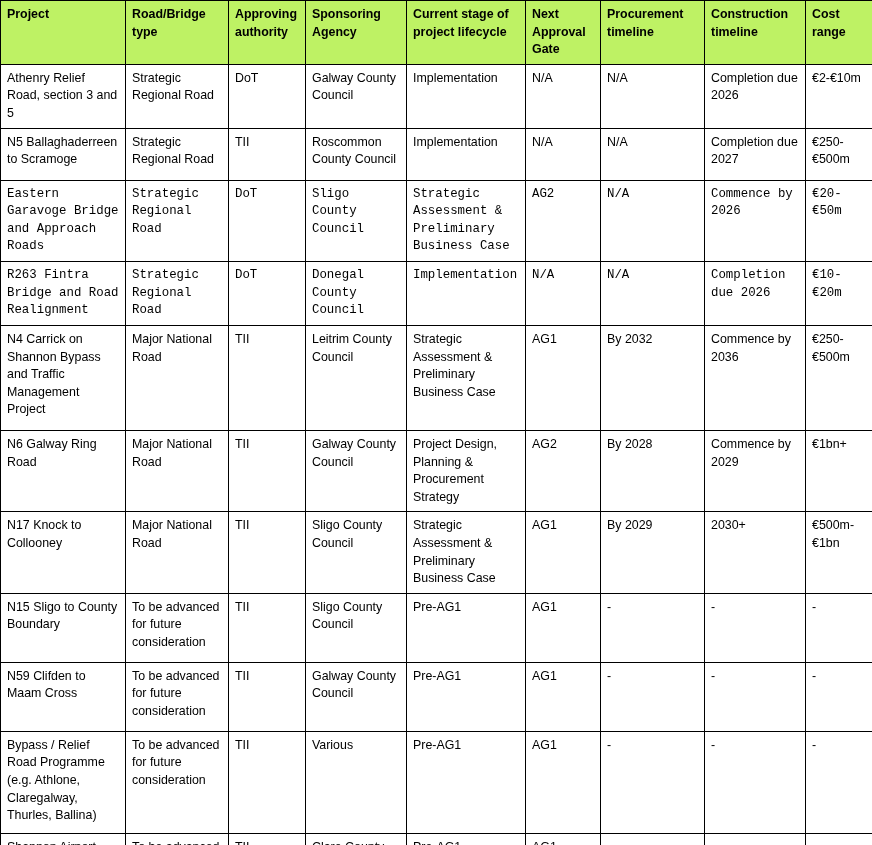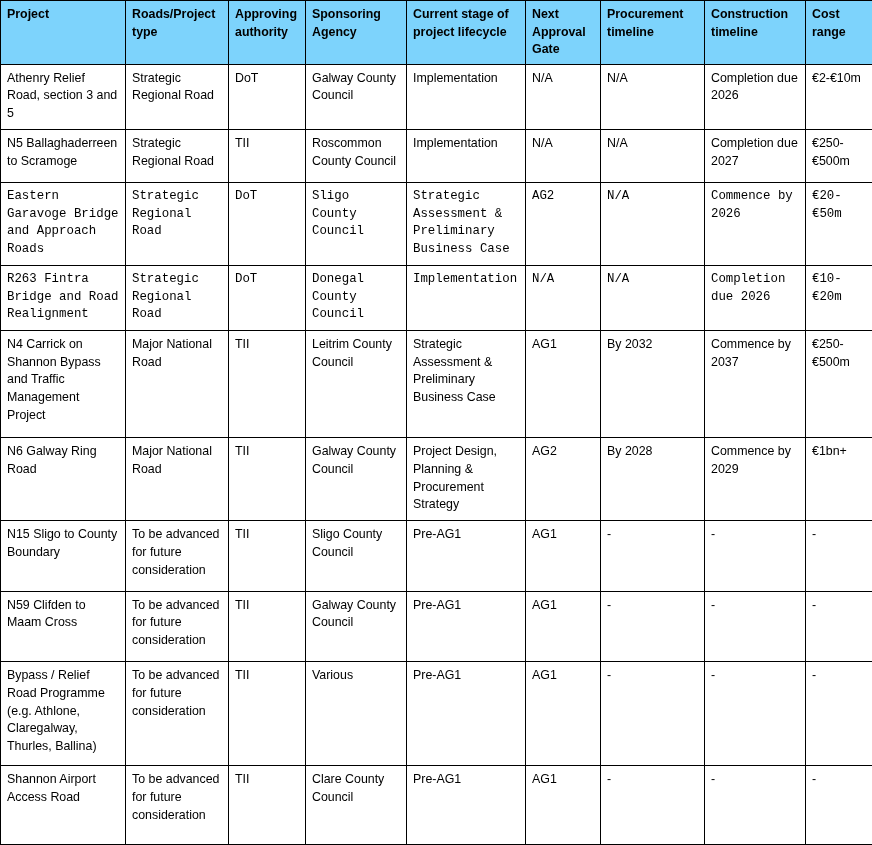--- a/index.html
+++ b/index.html
@@ -28,21 +28,21 @@
     vertical-align: top;
     text-align: left;
     padding: 5px 5px 5px 6px;
     font-size: 12.4px;
     line-height: 1.42;
     word-wrap: break-word;
     overflow-wrap: break-word;
     hyphens: none;
   }
   table.pipeline thead th {
-    background: #7dd3fc;
+    background: #bef264;
     font-weight: bold;
     vertical-align: top;
   }
   
   col.c0 { width: 125px; }
   col.c1 { width: 103px; }
   col.c2 { width: 77px;  }
   col.c3 { width: 101px; }
   col.c4 { width: 119px; }
   col.c5 { width: 75px;  }
@@ -75,21 +75,21 @@
       <col class="c3">
       <col class="c4">
     <col class="c5">
       <col class="c6">
       <col class="c7">
       <col class="c8">
   </colgroup>
   <thead>
     <tr class="hdr">
       <th>Project</th>
-      <th>Roads/Project type</th>
+      <th>Road/Bridge type</th>
       <th>Approving authority</th>
       <th>Sponsoring Agency</th>
       <th>Current stage of project lifecycle</th>
       <th>Next Approval Gate</th>
       <th>Procurement timeline</th>
       <th>Construction timeline</th>
       <th>Cost range</th>
     </tr>
   </thead>
   <tbody>
@@ -143,36 +143,47 @@
     </tr>
 
     <tr class="r4">
       <td>N4 Carrick on Shannon Bypass and Traffic Management Project</td>
       <td>Major National Road</td>
       <td>TII</td>
       <td>Leitrim County Council</td>
       <td>Strategic Assessment &amp; Preliminary Business Case</td>
       <td>AG1</td>
       <td>By 2032</td>
-      <td>Commence by 2037</td>
+      <td>Commence by 2036</td>
       <td>€250-€500m</td>
     </tr>
 
     <tr class="r5">
       <td>N6 Galway Ring Road</td>
       <td>Major National Road</td>
       <td>TII</td>
       <td>Galway County Council</td>
       <td>Project Design, Planning &amp; Procurement Strategy</td>
       <td>AG2</td>
       <td>By 2028</td>
       <td>Commence by 2029</td>
       <td>€1bn+</td>
     </tr>
 
+    <tr class="r6">
+      <td>N17 Knock to Collooney</td>
+      <td>Major National Road</td>
+      <td>TII</td>
+      <td>Sligo County Council</td>
+      <td>Strategic Assessment &amp; Preliminary Business Case</td>
+      <td>AG1</td>
+      <td>By 2029</td>
+      <td>2030+</td>
+      <td>€500m-€1bn</td>
+    </tr>
 
     <tr class="r7">
       <td>N15 Sligo to County Boundary</td>
       <td>To be advanced for future consideration</td>
       <td>TII</td>
       <td>Sligo County Council</td>
       <td>Pre-AG1</td>
       <td>AG1</td>
       <td>-</td>
       <td>-</td>

